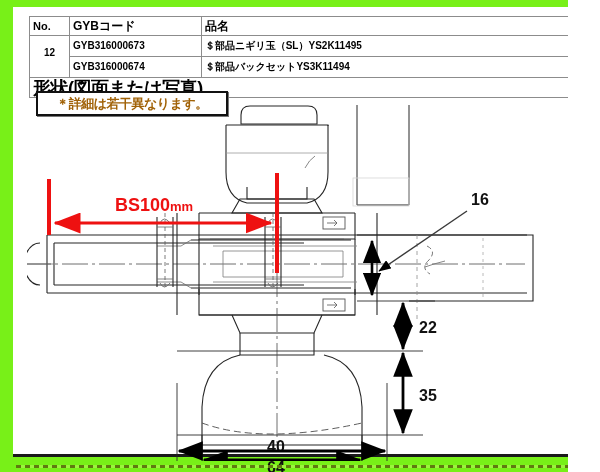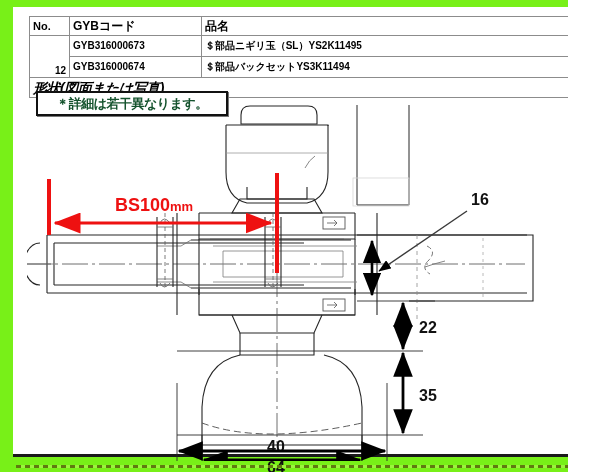--- a/index.html
+++ b/index.html
@@ -48,50 +48,49 @@
     text-align: left;
     white-space: nowrap;
     overflow: hidden;
     background: #fff;
   }
   .ptable .c-no   { width: 33px; }
   .ptable .c-code { width: 125px; margin-top: 44px; }
   .ptable th { font-size: 12px; }
   .ptable .hdr-no { font-size: 11px; }
   td.no-cell {
-    text-align: right;
+    text-align: center;
     vertical-align: bottom;
     font-size: 12px;
-    padding-bottom: 1px;
+    padding-bottom: 19px;
   }
   .row-tall td { height: 20px; font-size: 10px; }
   .shape-row td {
     height: 19px;
-    font-size: 14px;
+    font-size: 18px;
     letter-spacing: -0.5px;
-    font-style: italic;
   }
   
   #noteBox {
     position: absolute;
     left: 23px;
     top: 84px;
     width: 188px;
     height: 21px;
     border: 2px solid #111;
     background: #fff;
     box-shadow: 1px 1px 0 #777;
     display: flex;
     align-items: center;
     justify-content: center;
   }
   #noteBox span {
     font-size: 13px;
     font-weight: bold;
-    color: #14532d;
+    color: #a16207;
     letter-spacing: -0.5px;
     white-space: nowrap;
   }
   
   #drawing {
     position: absolute;
     left: 14px;
     top: 76px;
     width: 556px;
     height: 378px;

